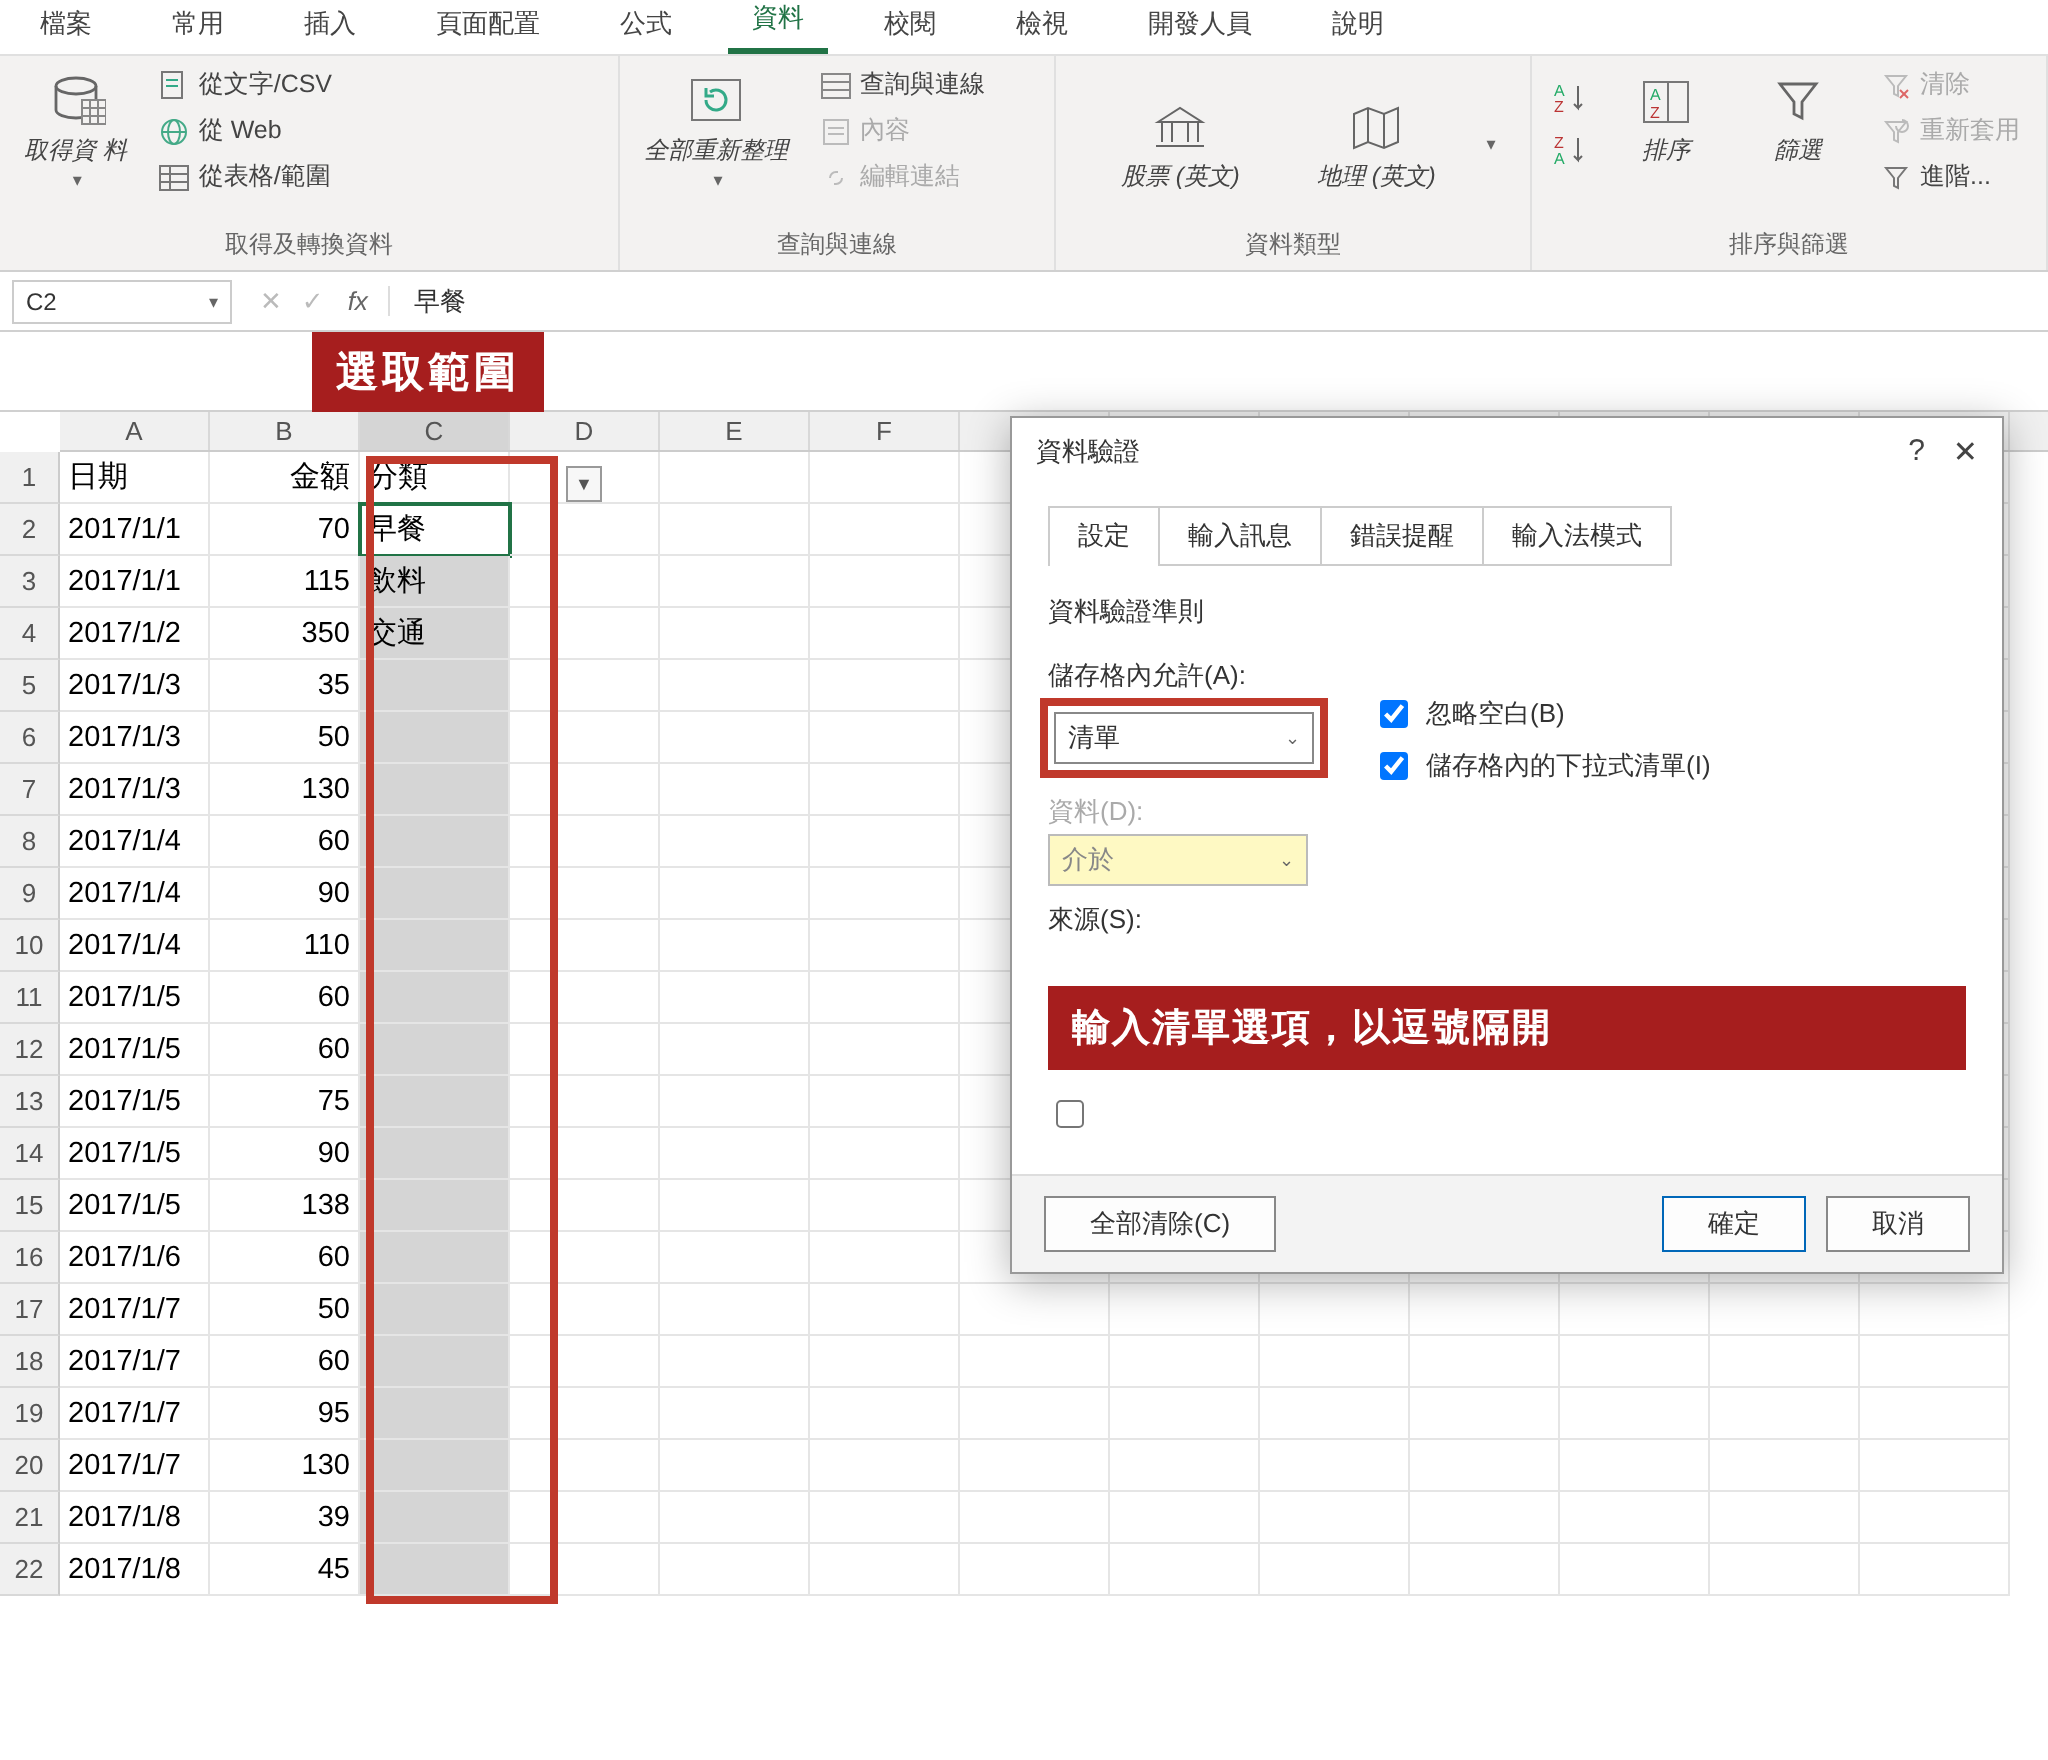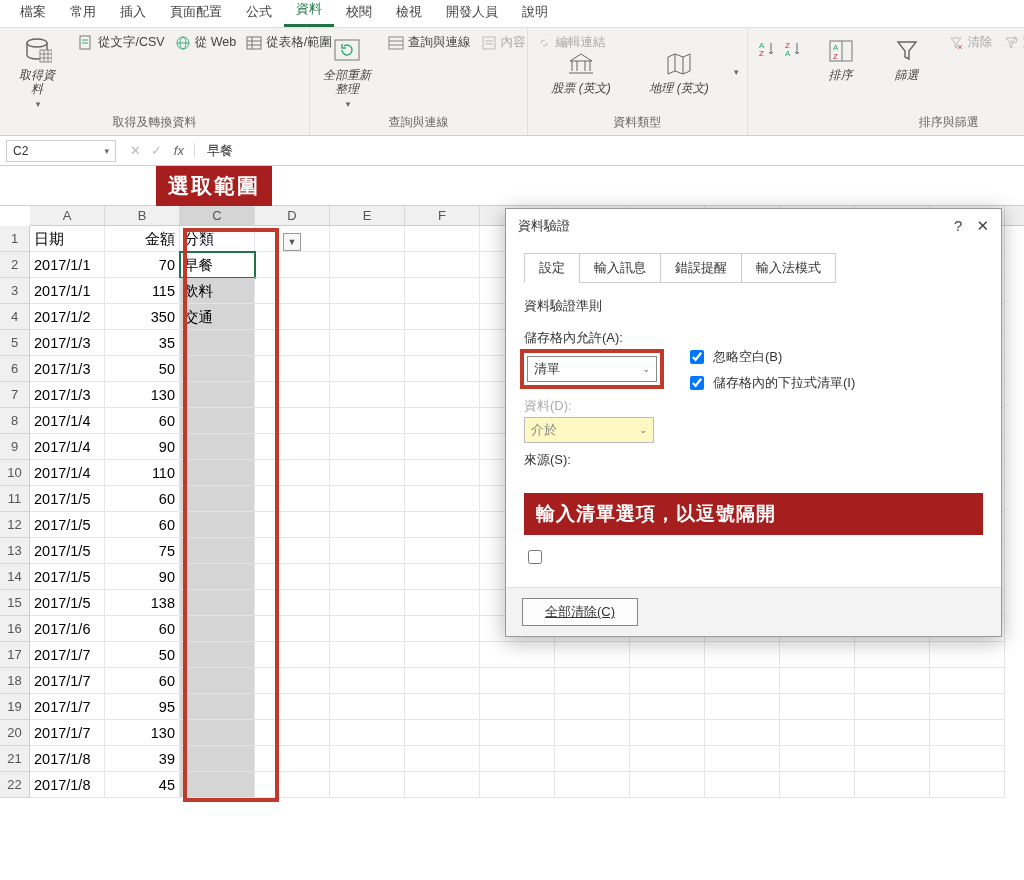--- a/index.html
+++ b/index.html
@@ -1,30 +1,30 @@
 <!DOCTYPE html>
 <html><head>
 <meta charset="utf-8">
 <style>
   *{box-sizing:border-box;}
   body{margin:0;font-family:"Microsoft JhengHei","Segoe UI",sans-serif;font-size:13px;color:#333;background:#fff;width:1024px;height:880px;overflow:hidden;position:relative;}
-  .ribbon-tabs{display:flex;gap:0;background:#fff;border-bottom:1px solid #e0e0e0;padding:0 8px;height:28px;align-items:flex-end;}
+  .ribbon-tabs{display:flex;gap:16px;background:#fff;border-bottom:1px solid #e0e0e0;padding:0 8px;height:28px;align-items:flex-end;}
   .ribbon-tab{padding:4px 12px 6px;cursor:pointer;color:#444;}
   .ribbon-tab.active{color:#217346;border-bottom:3px solid #217346;font-weight:400;}
   .ribbon{display:flex;background:#f3f2f1;border-bottom:1px solid #d0d0d0;height:108px;}
   .ribbon-group{border-right:1px solid #e0e0e0;padding:4px 8px 0;display:flex;flex-direction:column;justify-content:space-between;}
   .ribbon-group-label{text-align:center;font-size:12px;color:#666;padding:2px 0 4px;}
   .ribbon-body{display:flex;align-items:flex-start;gap:8px;flex:1;}
   .rbtn{display:flex;flex-direction:column;align-items:center;gap:2px;padding:3px 4px;cursor:pointer;min-width:58px;}
   .rbtn-sm{display:flex;align-items:center;gap:4px;padding:2px 4px;cursor:pointer;white-space:nowrap;font-size:12.5px;color:#444;}
   .rbtn-sm.disabled{color:#aaa;}
   .rbtn .lbl{font-size:12px;text-align:center;line-height:1.15;color:#444;font-style:italic;}
   .icon-box{width:32px;height:32px;display:flex;align-items:center;justify-content:center;}
   .icon-sm{width:16px;height:16px;display:inline-flex;align-items:center;justify-content:center;}
-  .vstack{display:flex;flex-direction:row;gap:2px;}
+  .vstack{display:flex;flex-direction:column;gap:2px;}
   .drop-tri{font-size:9px;color:#666;margin-left:2px;}
   .formula-bar{display:flex;align-items:center;border-bottom:1px solid #d0d0d0;height:30px;background:#fff;}
   .namebox{width:110px;border:1px solid #ccc;margin:3px 6px;height:22px;display:flex;align-items:center;padding:0 6px;font-size:12px;justify-content:space-between;}
   .fx-btns{display:flex;gap:10px;padding:0 8px;color:#999;}
   .fx-label{font-style:italic;color:#666;padding:0 10px 0 4px;border-right:1px solid #ddd;margin-right:8px;}
   .fx-val{padding-left:4px;}
   .sheet{position:relative;}
   .colhdr{display:flex;border-bottom:1px solid #ccc;background:#f0f0f0;margin-left:30px;}
   .colhdr div{width:75px;border-right:1px solid #d8d8d8;text-align:center;font-size:13px;color:#555;padding:2px 0;}
   .colhdr div.colC{background:#d5d5d5;}
@@ -52,21 +52,21 @@
   .dlg-section-title{font-size:13px;margin:6px 0;color:#333;}
   .fld-label{font-size:13px;color:#333;margin:8px 0 2px;}
   .fld-label.disabled{color:#aaa;}
   .select{border:1px solid #888;height:26px;display:flex;align-items:center;justify-content:space-between;padding:12px 6px;width:130px;background:#fff;font-size:13px;}
   .select.disabled{color:#888;background:#fef9c3;border-color:#bbb;}
   .chk{display:flex;align-items:center;gap:6px;font-size:13px;margin:6px 0;}
   .chk input{width:14px;height:14px;}
   .src-input{border:1px solid #888;height:26px;width:338px;display:flex;align-items:center;justify-content:space-between;padding:0 6px;font-size:13px;background:#fff;}
   .dlg-row{display:flex;gap:18px;align-items:flex-start;}
   .dlg-footer{display:flex;justify-content:space-between;align-items:center;border-top:1px solid #ddd;padding:10px 16px;background:#f3f3f3;}
-  .btn{border:1px solid #888;background:#fdfdfd;padding:4px 22px;font-size:13px;cursor:pointer;text-decoration:underline;}
+  .btn{border:1px solid #888;background:#fdfdfd;padding:4px 22px;font-size:13px;cursor:pointer;}
   .btn.primary{border:1px solid #0067b8;}
   .anno2{background:#a61e1e;color:#fff;font-size:19px;font-weight:700;padding:8px 12px;margin-top:24px;letter-spacing:1px;}
   svg{display:block;}
 </style>
 </head>
 <body>
 
 <div class="ribbon-tabs">
   <div class="ribbon-tab">檔案</div>
   <div class="ribbon-tab">常用</div>
@@ -723,14 +723,18 @@
     <div class="fld-label">來源(S):</div>
 
     <div class="anno2">輸入清單選項，以逗號隔開</div>
 
     <label class="chk" style="margin-top:12px;">
         <input type="checkbox" style="">
       </label>
   </div>
   <div class="dlg-footer">
     <div class="btn">全部清除(C)</div>
+    <div style="display:flex;gap:10px;">
+      <div class="btn primary">確定</div>
+      <div class="btn">取消</div>
+    </div>
   </div>
 </div>
 
 </body></html>

